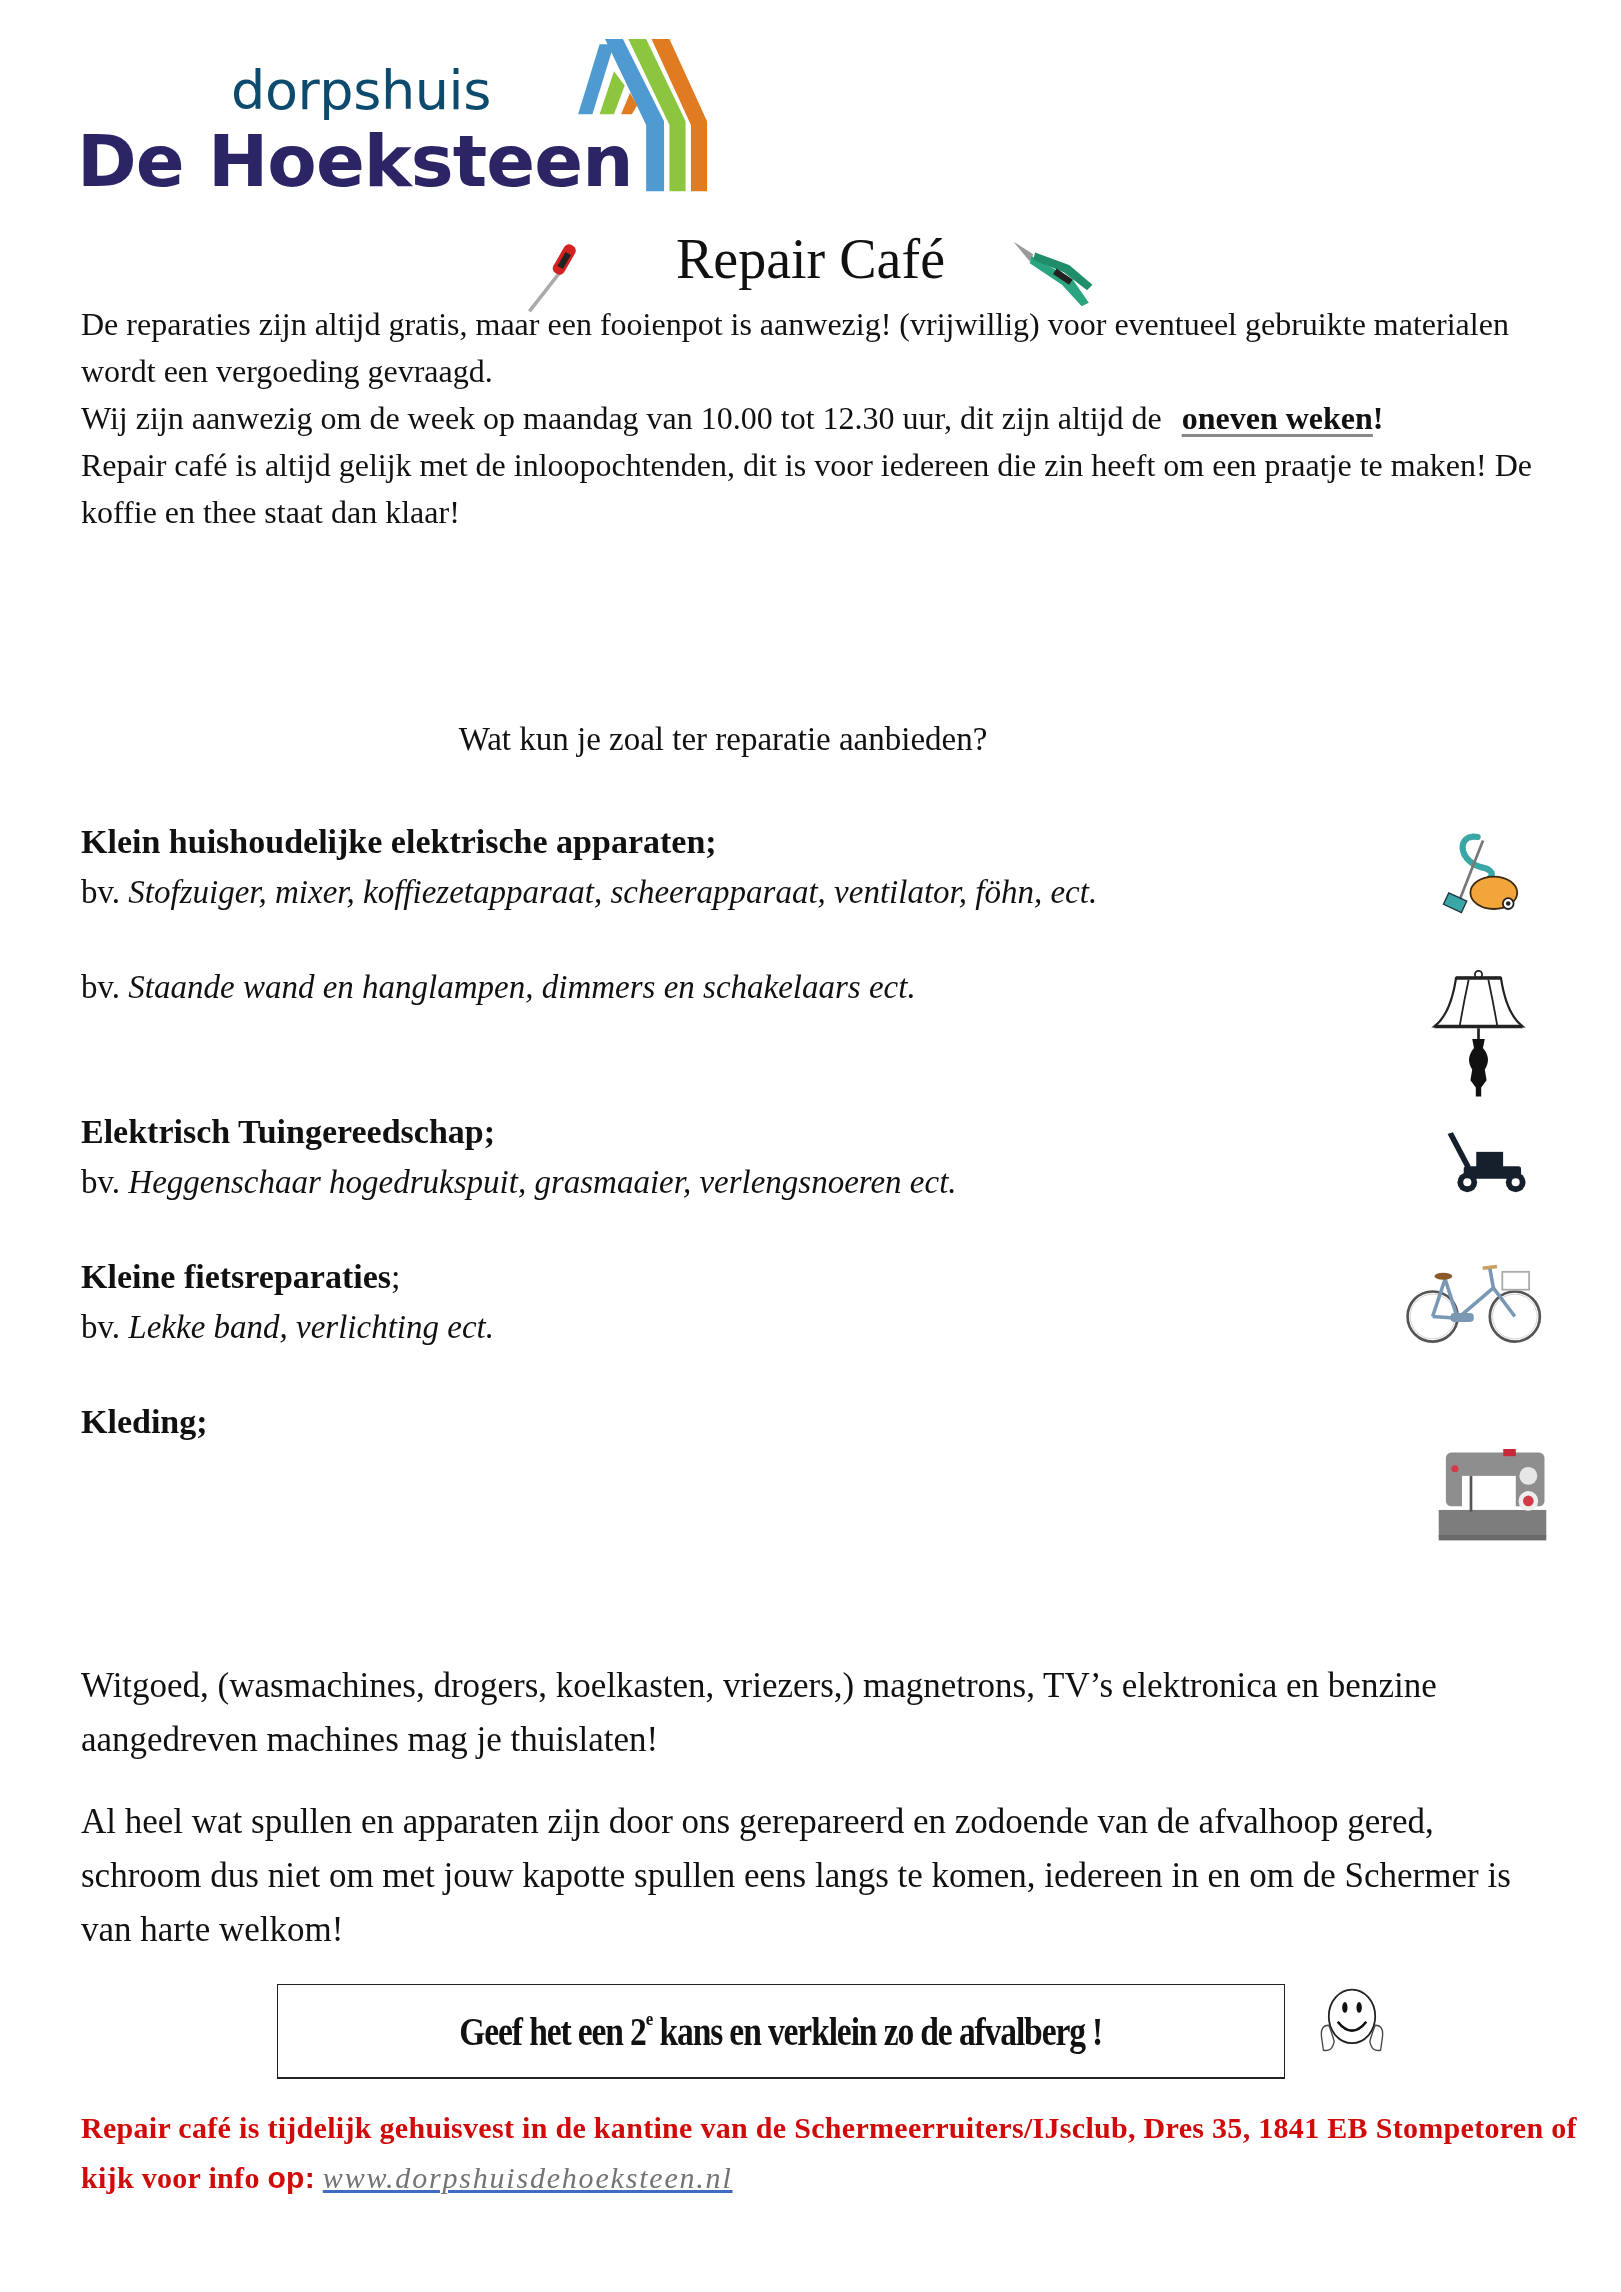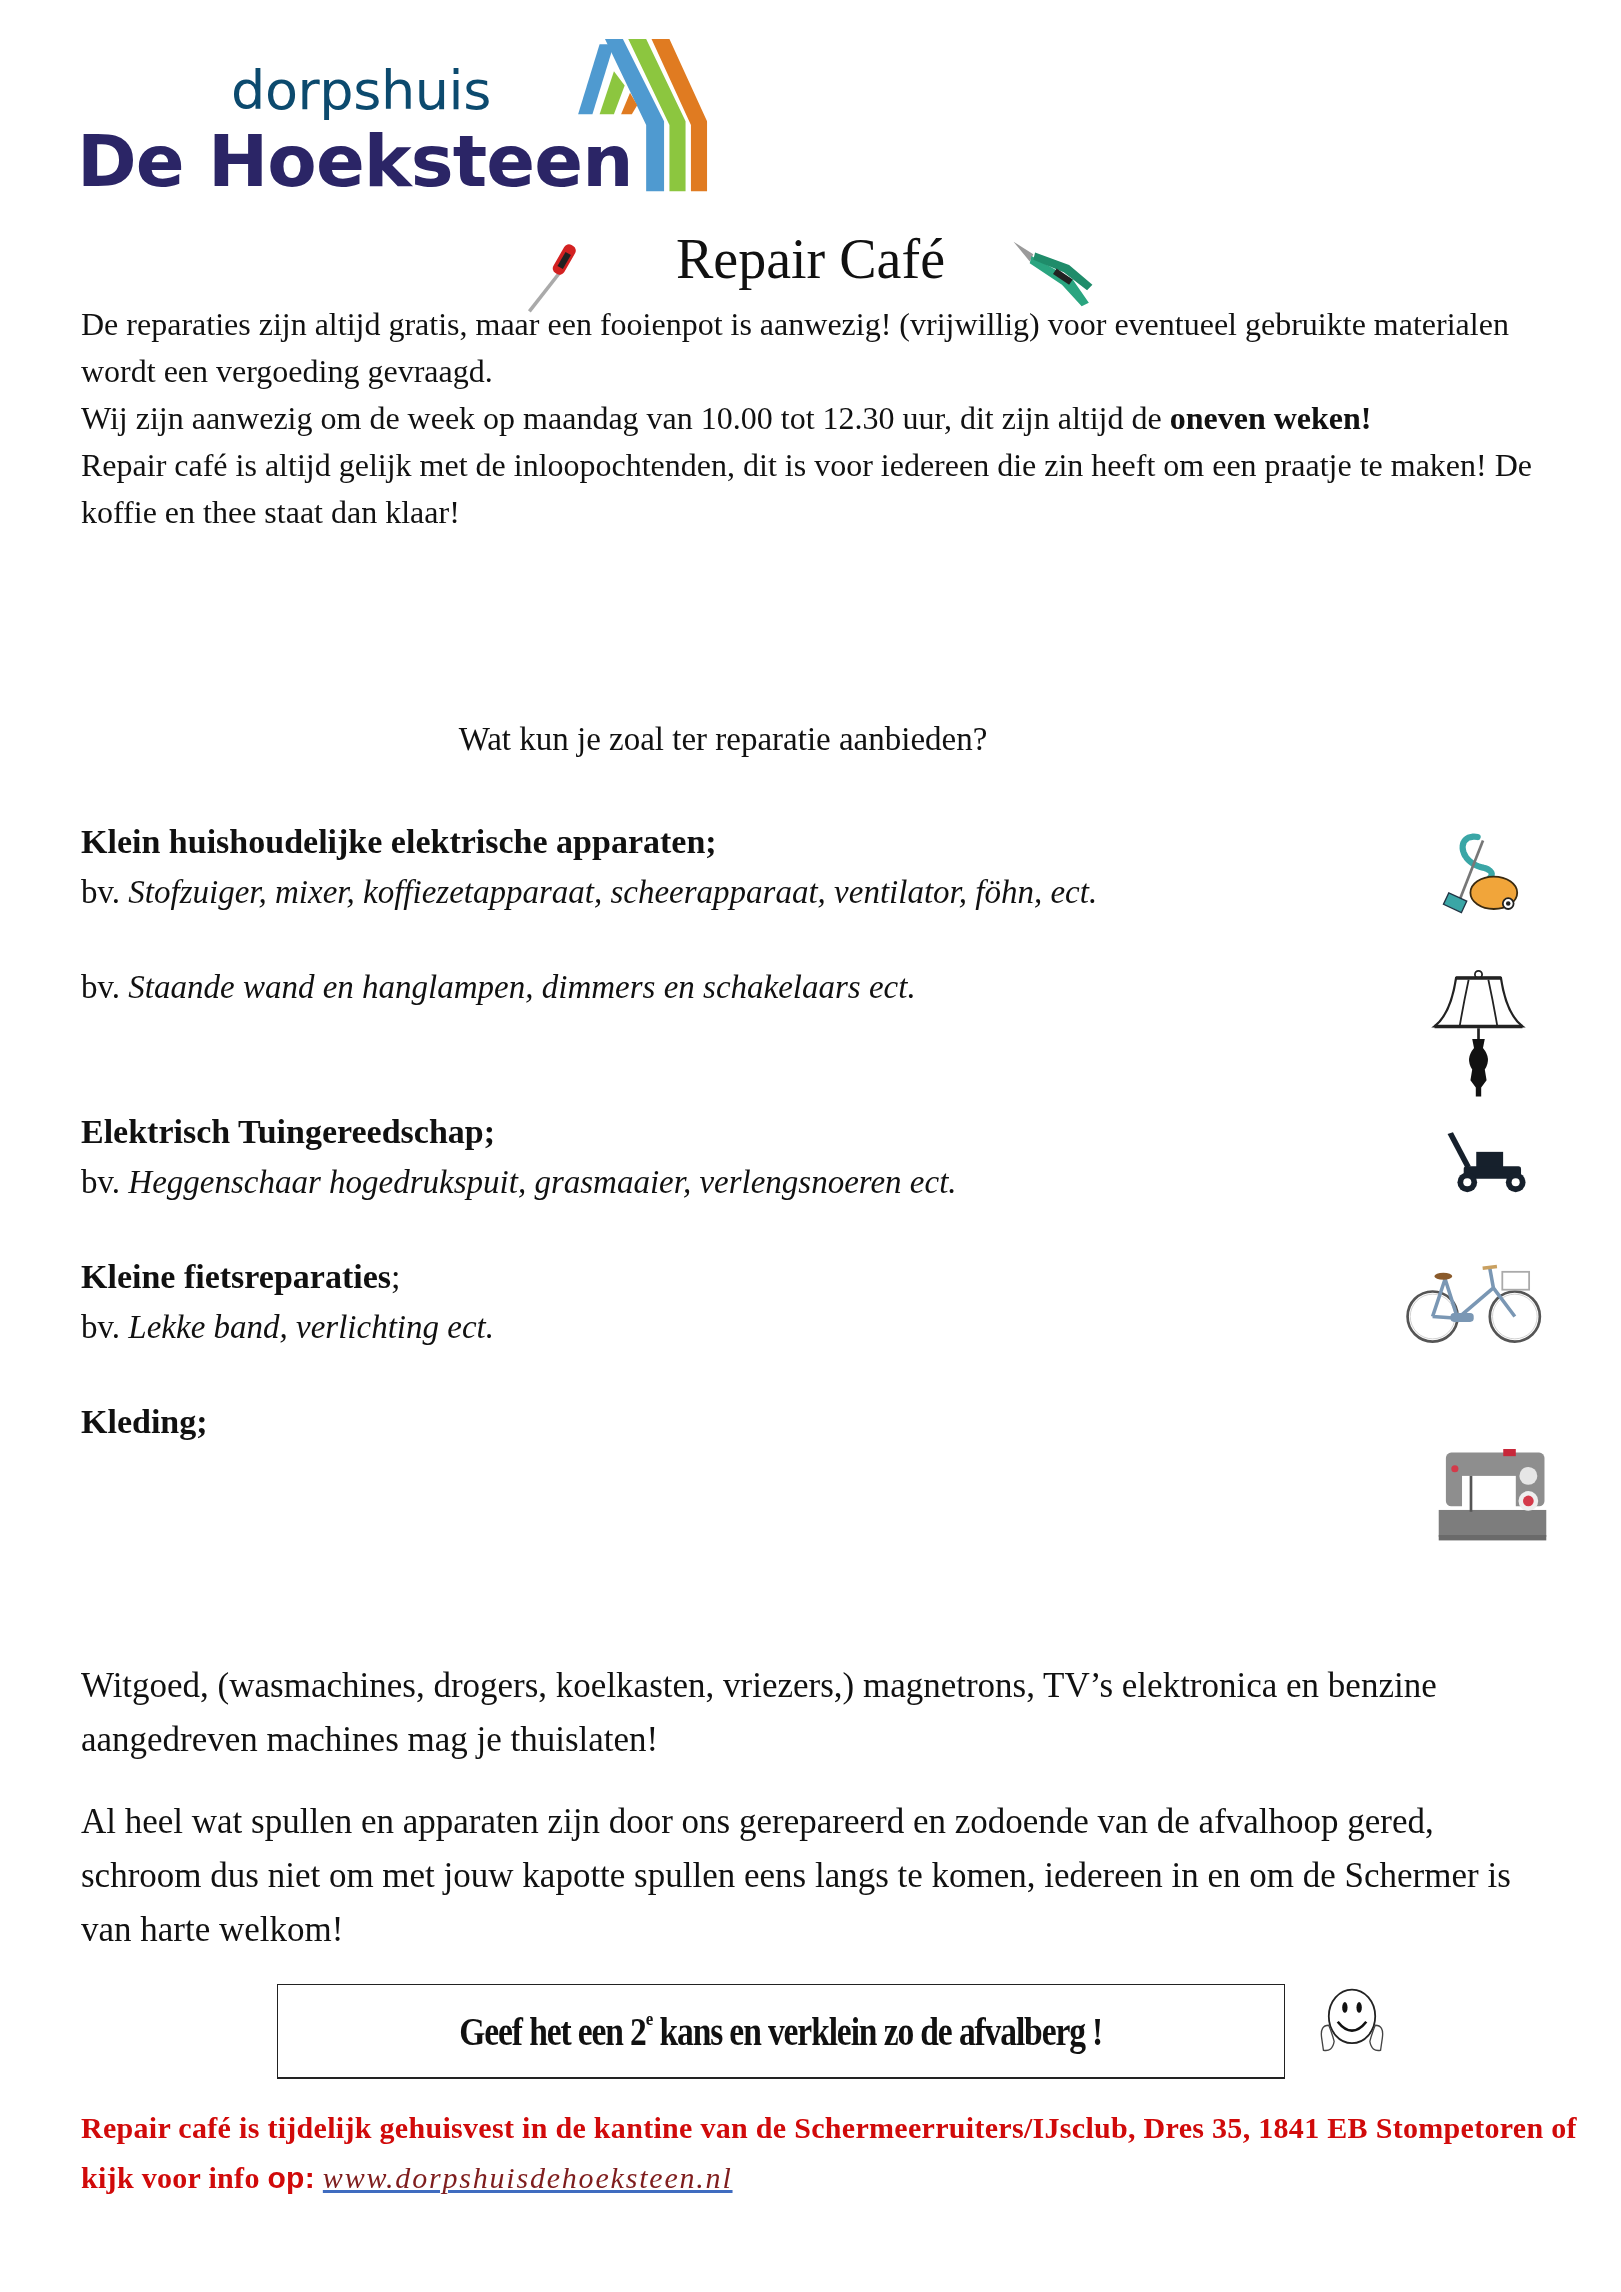--- a/index.html
+++ b/index.html
@@ -11,40 +11,40 @@
   .logo-sub { position:absolute; left:231px; top:64px; font-family:"DejaVu Sans","Liberation Sans",sans-serif; font-size:54px; font-weight:400; color:#0c4a6e; letter-spacing:-0.4px; line-height:1; }
   .logo-main { position:absolute; left:77px; top:125px; font-family:"DejaVu Sans","Liberation Sans",sans-serif; font-size:72px; font-weight:700; color:#2b2566; letter-spacing:-0.9px; line-height:1; }
   .logo-mark { position:absolute; left:553px; top:39px; width:172px; height:154px; }
 
   
   .title { position:absolute; left:0; width:1621px; top:231px; text-align:center; font-size:56px; line-height:1; color:#111; }
   .tool { position:absolute; }
 
   .body-text { position:absolute; left:81px; width:1469px; font-size:32px; line-height:47px; color:#111; }
   .body-text p { margin:0; }
-  .bold-u { font-weight:700; text-decoration-color:#888; text-underline-offset:5.4px; }
+  .bold-u { font-weight:700; text-decoration:underline; text-decoration-color:#888; text-underline-offset:5.4px;margin-left:12px; }
 
   .question { position:absolute; left:0; width:1446px; top:716px; text-align:center; font-size:33px; line-height:47px; }
 
   .cat { position:absolute; left:81px; width:1343px; }
   .cat-title { font-size:34px; font-weight:700; line-height:50px; }
   .cat-title .semi { font-weight:400; }
   .cat-desc { font-size:33px; line-height:50px; }
   .cat-desc i { font-style:italic; }
   .cat-desc-full { font-size:33px; line-height:50px; font-style:italic; width:1343px; }
 
   .para { position:absolute; left:81px; width:1469px; font-size:35px; line-height:54px; }
 
   .slogan-box { position:absolute; left:277px; top:1984px; width:1008px; height:95px; border:1.8px solid #222; border-bottom:2.7px solid #222; display:flex; align-items:center; justify-content:center; }
   .slogan { font-size:39px; font-weight:700; letter-spacing:-1.3px; transform:scaleX(0.86); white-space:nowrap; }
   .slogan sup { font-size:19.7px; vertical-align:top; position:relative; top:-1.8px; }
 
   .red-note { position:absolute; left:81px; width:1505px; top:2103px; font-size:30px; line-height:50px; font-weight:700; color:#d10a0a; letter-spacing:0.3px; }
   .red-note .op { font-family:"Liberation Sans","DejaVu Sans",sans-serif; font-weight:700; }
-  .red-note a { color:#7f1d1d; font-weight:400; font-style:italic; text-decoration:underline; text-decoration-color:#3f6cc0; letter-spacing:1.8px; }
+  .red-note a { color:#737373; font-weight:400; font-style:italic; text-decoration:underline; text-decoration-color:#3f6cc0; letter-spacing:1.8px; }
 </style>
 </head>
 <body>
 
 <div>
   <div class="logo-sub">dorpshuis</div>
   <div class="logo-main">De Hoeksteen</div>
   <svg class="logo-mark" viewBox="0 0 192 172">
 
     <polygon points="28,84 52,6 68,6 44,84" fill="#4f9ad0"></polygon>

